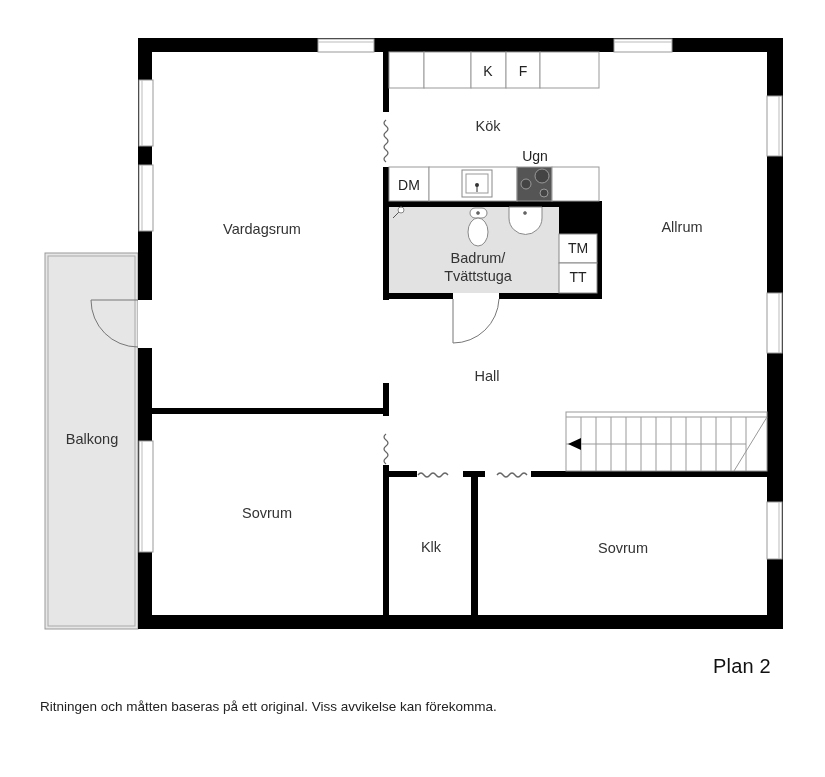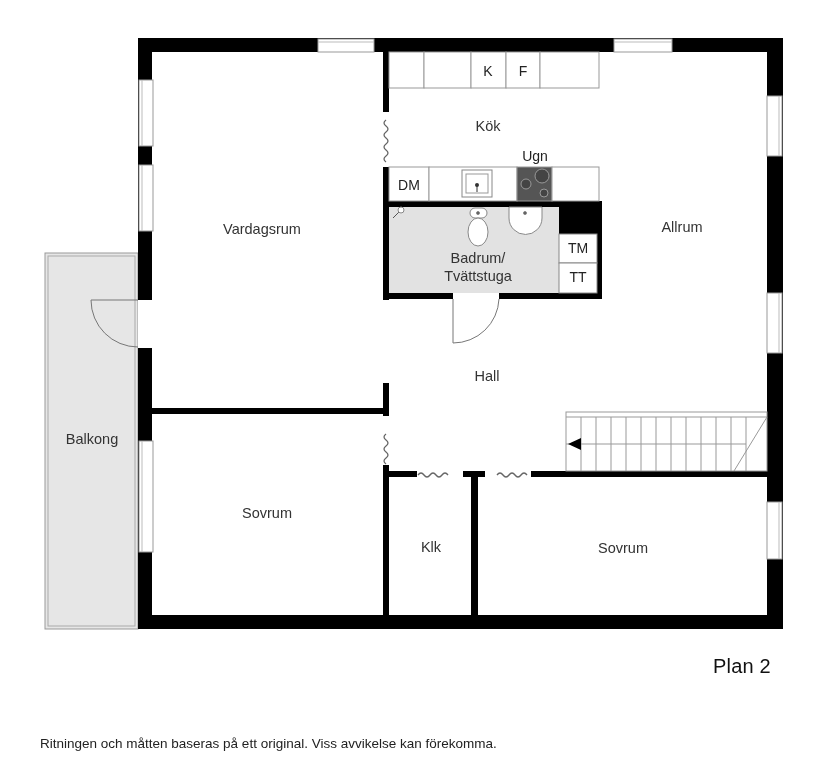--- a/index.html
+++ b/index.html
@@ -2,21 +2,21 @@
 <html><head>
 <meta charset="utf-8">
 <style>
   html,body{margin:0;padding:0;background:#ffffff;}
   body{width:825px;height:777px;position:relative;overflow:hidden;font-family:"Liberation Sans",sans-serif;color:#222;}
   #plan{position:absolute;left:0;top:0;width:825px;height:777px;}
   .lbl{font-family:"Liberation Sans",sans-serif;fill:#333;text-anchor:middle;}
   .room-label{font-size:14.5px;}
   .fix-label{font-size:14px;fill:#222;}
   .plan-title{position:absolute;left:697px;top:655px;font-size:20px;color:#111;letter-spacing:0.2px;margin-left:16px;}
-  .disclaimer{position:absolute;left:40px;top:736px;font-size:13.5px;color:#222;}
+  .disclaimer{position:absolute;left:40px;top:699px;font-size:13.5px;color:#222;}
 </style>
 </head>
 <body>
 
 <svg id="plan" viewBox="0 0 825 777" xmlns="http://www.w3.org/2000/svg">
 
   <g>
     <rect x="45" y="253" width="93" height="376" fill="#e6e6e6" stroke="#999" stroke-width="1"></rect>
     <rect x="48" y="256" width="87" height="370" fill="none" stroke="#aaa" stroke-width="1"></rect>
   </g>

